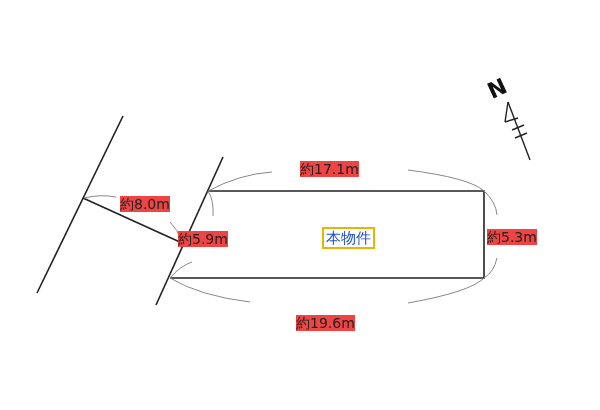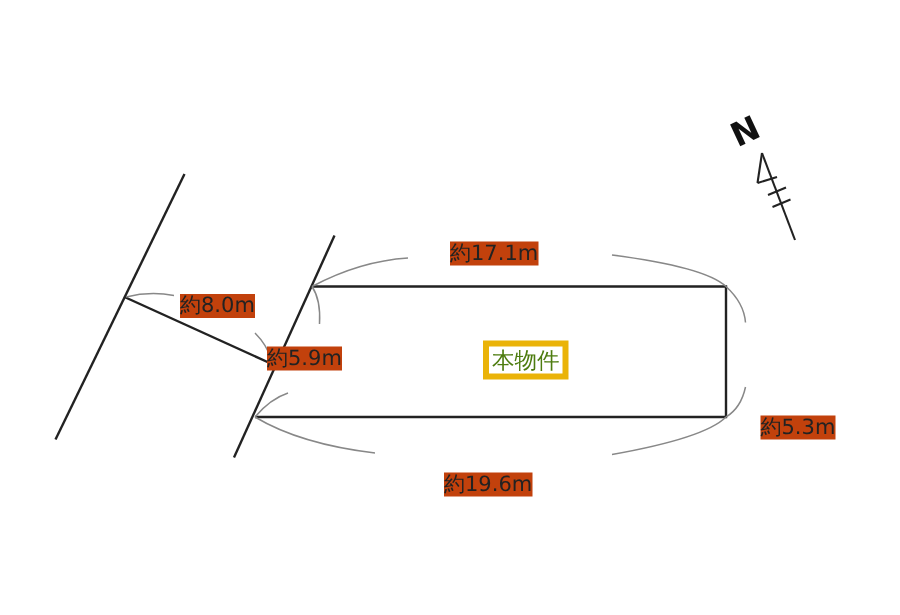--- a/index.html
+++ b/index.html
@@ -1,19 +1,19 @@
 <!DOCTYPE html>
 <html><head>
   <meta charset="utf-8">
   <style>
     html, body { margin:0; padding:0; background:#ffffff; }
     body { width:600px; height:410px; position:relative; overflow:hidden; font-family:"DejaVu Sans", sans-serif; }
     svg { position:absolute; left:0; top:0; }
-    .lbl { position:absolute; font-size:14px; color:#222; white-space:nowrap; background:#c2410c; line-height:16px; }
-    .box { position:absolute; font-size:15px; color:#4d7c0f; border:4px solid #eab308; padding:0 2px; line-height:18px; background:#fff; }
+    .lbl { position:absolute; font-size:14px; color:#222; white-space:nowrap; background:#ef4444; line-height:16px; }
+    .box { position:absolute; font-size:15px; color:#1d4ed8; border:2px solid #eab308; padding:0 2px; line-height:18px; background:#fff;font-family:Liberation Serif, serif; }
     .north { position:absolute; font-size:22px; font-weight:bold; color:#111; transform:rotate(-25deg); }
   </style>
 </head>
 <body>
 
 <svg width="600" height="410">
 
   <line x1="123" y1="116" x2="37" y2="293" stroke="#222" stroke-width="1.6"></line>
 
   <line x1="223" y1="157" x2="156" y2="305" stroke="#222" stroke-width="1.6"></line>
@@ -39,17 +39,17 @@
     <line x1="505" y1="122" x2="518" y2="118"></line>
     <line x1="512" y1="130" x2="524" y2="125"></line>
     <line x1="515" y1="138" x2="527" y2="133"></line>
   </g>
 </svg>
 
 <div class="north" style="left:488px;top:76px;">N</div>
 
 <div class="lbl" style="left:300px;top:161px;">約17.1m</div>
 <div class="lbl" style="left:296px;top:297px;margin-top:18px;">約19.6m</div>
-<div class="lbl" style="left:507px;top:229px;margin-top:48px;">約5.3m</div>
+<div class="lbl" style="left:487px;top:229px;">約5.3m</div>
 <div class="lbl" style="left:178px;top:231px;">約5.9m</div>
 <div class="lbl" style="left:120px;top:196px;">約8.0m</div>
 
 <div class="box" style="left:322px;top:227px;">本物件</div>
 
 </body></html>

